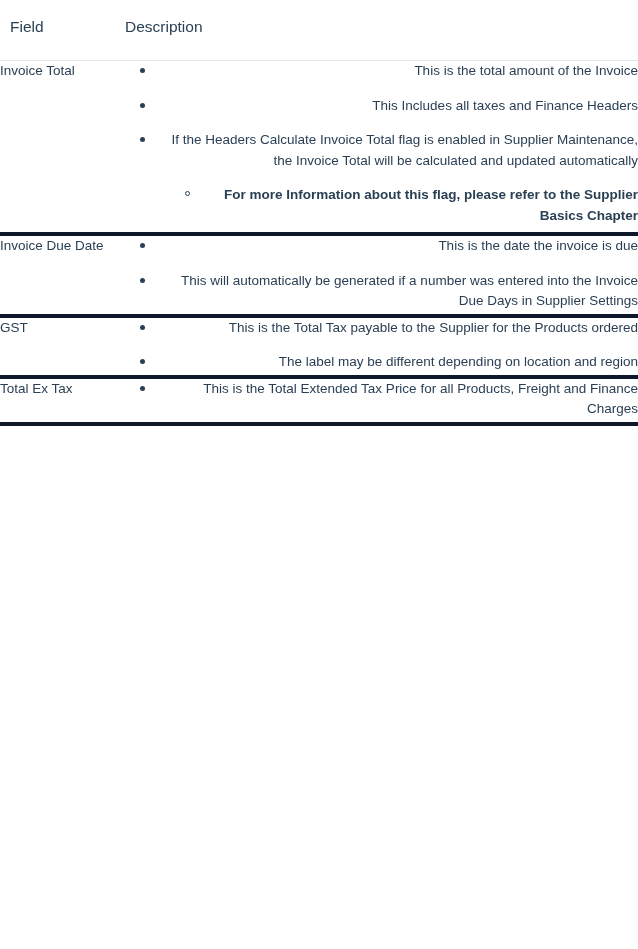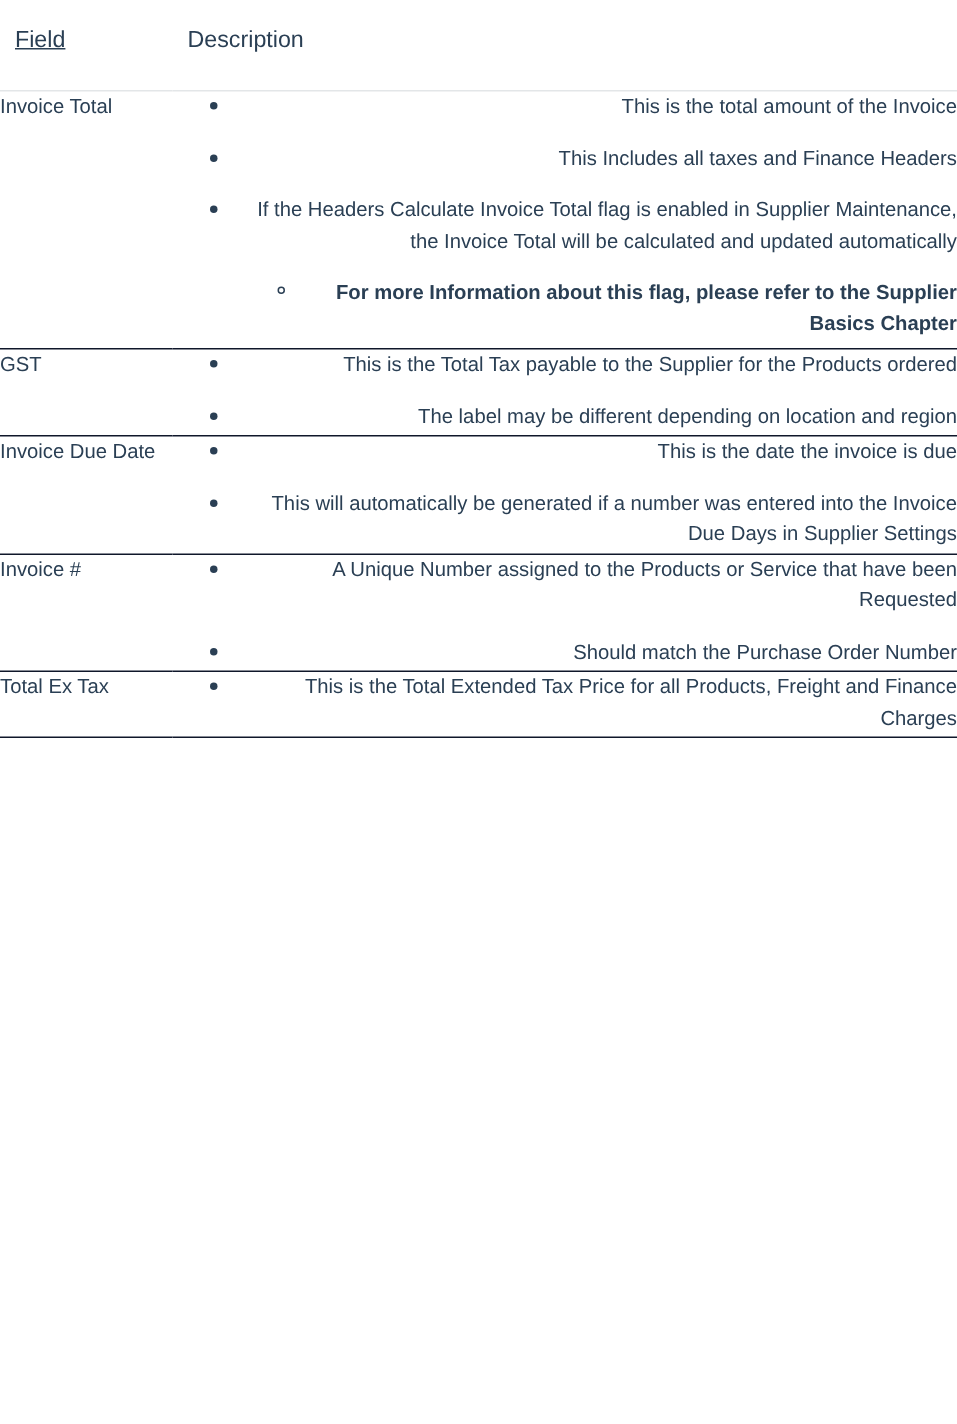--- a/index.html
+++ b/index.html
@@ -29,26 +29,26 @@
 
   table.field-table thead th {
     text-align: left;
     font-weight: normal;
     font-size: 15.5px;
     color: #2a3f54;
     padding: 18px 10px 24px 10px;
     vertical-align: top;
     border-bottom: 1px solid #e3e6e8;
   }
-  table.field-table thead th.field-head { padding-left: 10px; text-decoration: underline; }
+  table.field-table thead th.field-head { padding-left: 10px; }
   table.field-table thead th.desc-head { padding-left: 10px; }
 
   table.field-table tbody td {
     vertical-align: top;
-    border-bottom: 1px solid #0f172a;
+    border-bottom: 4px solid #0f172a;
     padding: 0;
   }
   td.field-cell {
     font-size: 13.5px;
     color: #2a3f54;
     padding: 18px 8px 14px 10px;
     line-height: 1.45;
     word-wrap: break-word;
   }
   td.desc-cell {
@@ -127,43 +127,34 @@
             <ul class="bullets">
               <li class="lvl1"><span class="txt">This is the total amount of the Invoice</span></li>
               <li class="lvl1"><span class="txt">This Includes all taxes and Finance Headers</span></li>
               <li class="lvl1"><span class="txt">If the Headers Calculate Invoice Total flag is enabled in Supplier Maintenance, the Invoice Total will be calculated and updated automatically</span><ul class="sub">
                   <li><span class="txt">For more Information about this flag, please refer to the Supplier Basics Chapter</span></li>
                 </ul></li>
             </ul>
           </td>
         </tr>
         <tr>
-          <td class="field-cell">GST</td>
-          <td class="desc-cell">
-            <ul class="bullets">
-              <li class="lvl1"><span class="txt">This is the Total Tax payable to the Supplier for the Products ordered</span></li>
-              <li class="lvl1"><span class="txt">The label may be different depending on location and region</span></li>
-            </ul>
-          </td>
-        </tr>
-        <tr>
           <td class="field-cell">Invoice Due Date</td>
           <td class="desc-cell">
             <ul class="bullets">
               <li class="lvl1"><span class="txt">This is the date the invoice is due</span></li>
               <li class="lvl1"><span class="txt">This will automatically be generated if a number was entered into the Invoice Due Days in Supplier Settings</span></li>
             </ul>
           </td>
         </tr>
         <tr>
-          <td class="field-cell">Invoice #</td>
+          <td class="field-cell">GST</td>
           <td class="desc-cell">
             <ul class="bullets">
-              <li class="lvl1"><span class="txt">A Unique Number assigned to the Products or Service that have been Requested</span></li>
-              <li class="lvl1"><span class="txt">Should match the Purchase Order Number</span></li>
+              <li class="lvl1"><span class="txt">This is the Total Tax payable to the Supplier for the Products ordered</span></li>
+              <li class="lvl1"><span class="txt">The label may be different depending on location and region</span></li>
             </ul>
           </td>
         </tr>
         <tr>
           <td class="field-cell">Total Ex Tax</td>
           <td class="desc-cell">
             <ul class="bullets">
               <li class="lvl1"><span class="txt">This is the Total Extended Tax Price for all Products, Freight and Finance Charges</span></li>
             </ul>
           </td>

